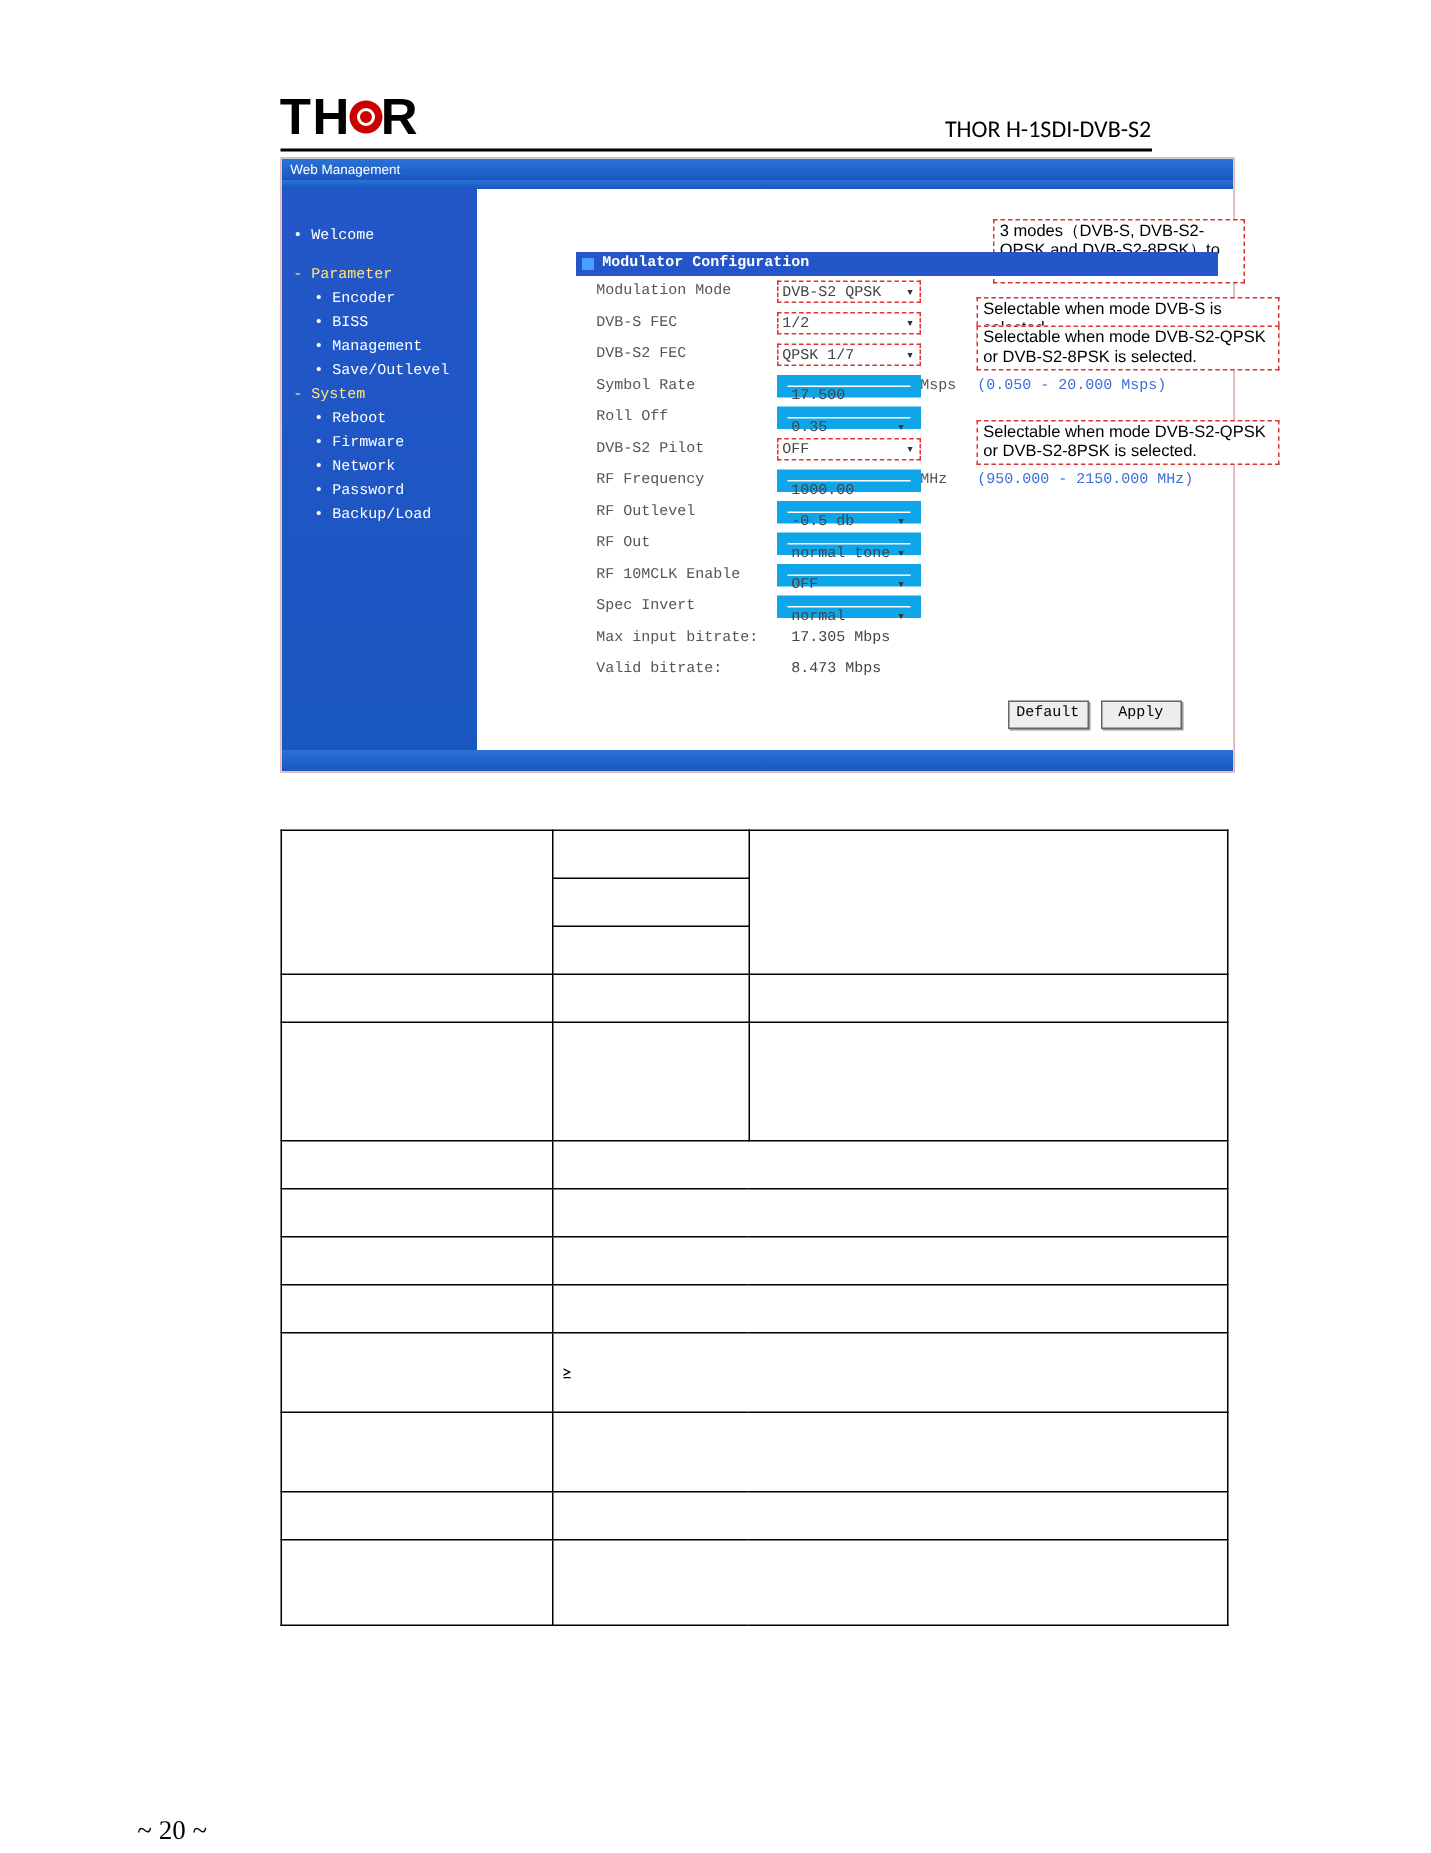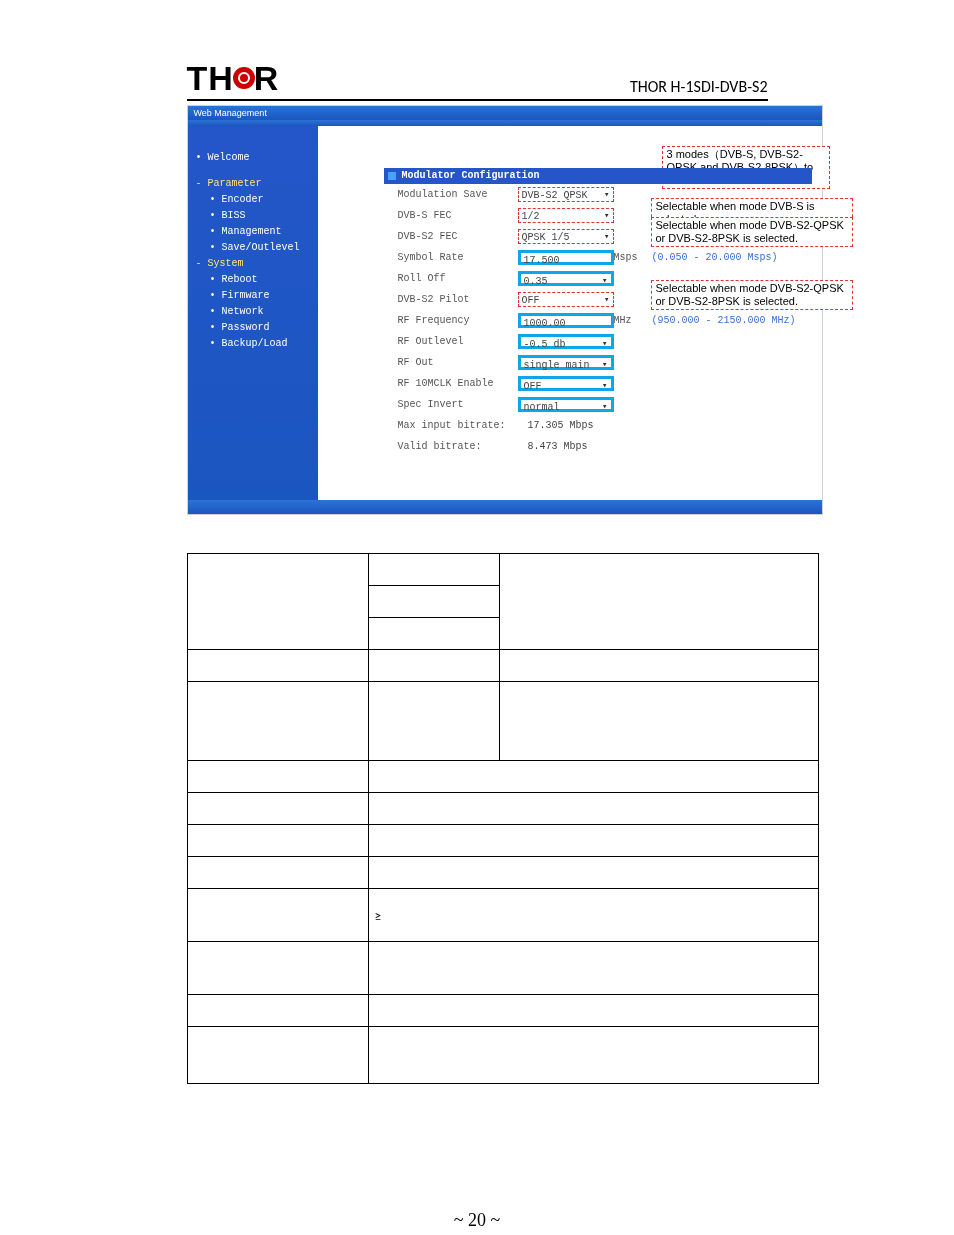--- a/index.html
+++ b/index.html
@@ -21,38 +21,38 @@
   .lvl1.min:before{content:"-  "}
   .lvl2{padding:1px 0 1px 14px}
   .lvl2:before{content:"\2022  "}
   .cfgarea{flex:1;background:#fff;position:relative}
   .cfginner{position:absolute;left:66px;top:42px;right:10px}
   .cfgtitle{background:#2456c9;color:#fff;font:bold 10px/16px "Courier New",monospace;height:16px;padding-left:4px;display:flex;align-items:center}
   .cfgtitle:before{content:"";display:inline-block;width:8px;height:8px;background:#49a1ff;margin-right:6px}
   .cfggrid{font:10px "Courier New",monospace;color:#444}
   .row{display:flex;align-items:center;height:21px}
   .lab{width:120px;padding-left:14px;color:#555}
-  .val{width:96px;height:15px;border:3px solid #0ea5e9;background:#fff;font:10px/15px "Courier New",monospace;padding:0 3px;box-sizing:border-box}
+  .val{width:96px;height:15px;border:7px solid #0ea5e9;background:#fff;font:10px/15px "Courier New",monospace;padding:0 3px;box-sizing:border-box}
   .val.red{border:1px dashed #d33}
   .sel{position:relative}
   .sel:after{content:"\25BE";position:absolute;right:3px;top:0;font-size:9px;color:#333}
   .unit{width:32px;text-align:left;font:10px/15px "Courier New",monospace;color:#555}
   .hint{font:10px/15px "Courier New",monospace;color:#3a6fd8;padding-left:6px}
   .btns{display:flex;justify-content:flex-end;gap:8px;padding:10px 24px 0 0}
   .btn{min-width:52px;height:17px;border:1px solid #666;background:#eee;font:10px/15px "Courier New",monospace;text-align:center;box-shadow:1px 1px 0 #999}
   .bluefoot{height:14px;background:linear-gradient(#2b72d6,#1a56c0)}
   
   .call{position:absolute;border:1px dashed #d33;background:#fff;font:11px/13px Arial,sans-serif;color:#000;padding:1px 4px}
   
   table.spec{width:632px;border-collapse:collapse;margin-left:0}
   table.spec td{border:1px solid #000;font:13px/15px Calibri,Arial,sans-serif;color:#fff;padding:8px 6px;vertical-align:middle}
   table.spec td.c1{width:168px}
   table.spec td.c2{width:118px}
   
-  .pgn{position:absolute;bottom:20px;left:0;right:0;text-align:center;font:18px "Times New Roman",serif}
+  .pgn{position:absolute;bottom:20px;left:0;right:0;font:18px "Times New Roman",serif}
   .pgn .tl{font-family:"Times New Roman",serif}
 </style>
 </head>
 <body>
 
 <div class="page">
   <div class="hdr">
     <div class="logo">
       <span>TH</span>
         <span class="gear"></span>
@@ -84,30 +84,30 @@
 
         <div class="call" style="left:344px;top:20px;width:158px">3 modes（DVB-S, DVB-S2-QPSK and DVB-S2-8PSK）to select</div>
         <div class="call" style="left:333px;top:72px;width:192px">Selectable when mode DVB-S is selected.</div>
         <div class="call" style="left:333px;top:91px;width:192px"><span>Selectable when mode DVB-S2-QPSK</span><br><span>or DVB-S2-8PSK is selected.</span></div>
         <div class="call" style="left:333px;top:154px;width:192px"><span>Selectable when mode DVB-S2-QPSK</span><br><span>or DVB-S2-8PSK is selected.</span></div>
 
         <div class="cfginner">
           <div class="cfgtitle">Modulator Configuration</div>
           <div class="cfggrid">
             <div class="row">
-                <div class="lab">Modulation Save</div>
+                <div class="lab">Modulation Mode</div>
                 <div class="val red sel">DVB-S2 QPSK</div>
               </div>
             <div class="row">
                 <div class="lab">DVB-S FEC</div>
                 <div class="val red sel">1/2</div>
               </div>
             <div class="row">
                 <div class="lab">DVB-S2 FEC</div>
-                <div class="val red sel">QPSK 1/5</div>
+                <div class="val red sel">QPSK 1/7</div>
               </div>
             <div class="row">
                 <div class="lab">Symbol Rate</div>
                 <div class="val">17.500</div>
                 <div class="unit">Msps</div>
                 <div class="hint">(0.050 - 20.000 Msps)</div>
               </div>
             <div class="row">
                 <div class="lab">Roll Off</div>
                 <div class="val sel">0.35</div>
@@ -121,38 +121,42 @@
                 <div class="val">1000.00</div>
                 <div class="unit">MHz</div>
                 <div class="hint">(950.000 - 2150.000 MHz)</div>
               </div>
             <div class="row">
                 <div class="lab">RF Outlevel</div>
                 <div class="val sel">-0.5 db</div>
               </div>
             <div class="row">
                 <div class="lab">RF Out</div>
-                <div class="val sel">single main</div>
+                <div class="val sel">normal tone</div>
               </div>
             <div class="row">
                 <div class="lab">RF 10MCLK Enable</div>
                 <div class="val sel">OFF</div>
               </div>
             <div class="row">
                 <div class="lab">Spec Invert</div>
                 <div class="val sel">normal</div>
               </div>
             <div class="row">
                 <div class="lab" style="width:130px">Max input bitrate:</div>
                 <div style="font:10px 'Courier New'">17.305 Mbps</div>
               </div>
             <div class="row">
                 <div class="lab" style="width:130px">Valid bitrate:</div>
                 <div style="font:10px 'Courier New'">8.473 Mbps</div>
               </div>
+          </div>
+          <div class="btns">
+            <div class="btn">Default</div>
+            <div class="btn">Apply</div>
           </div>
         </div>
       </div>
     </div>
     <div class="bluefoot"></div>
   </div>
 
   <table class="spec">
     <tbody>
         <tr>

